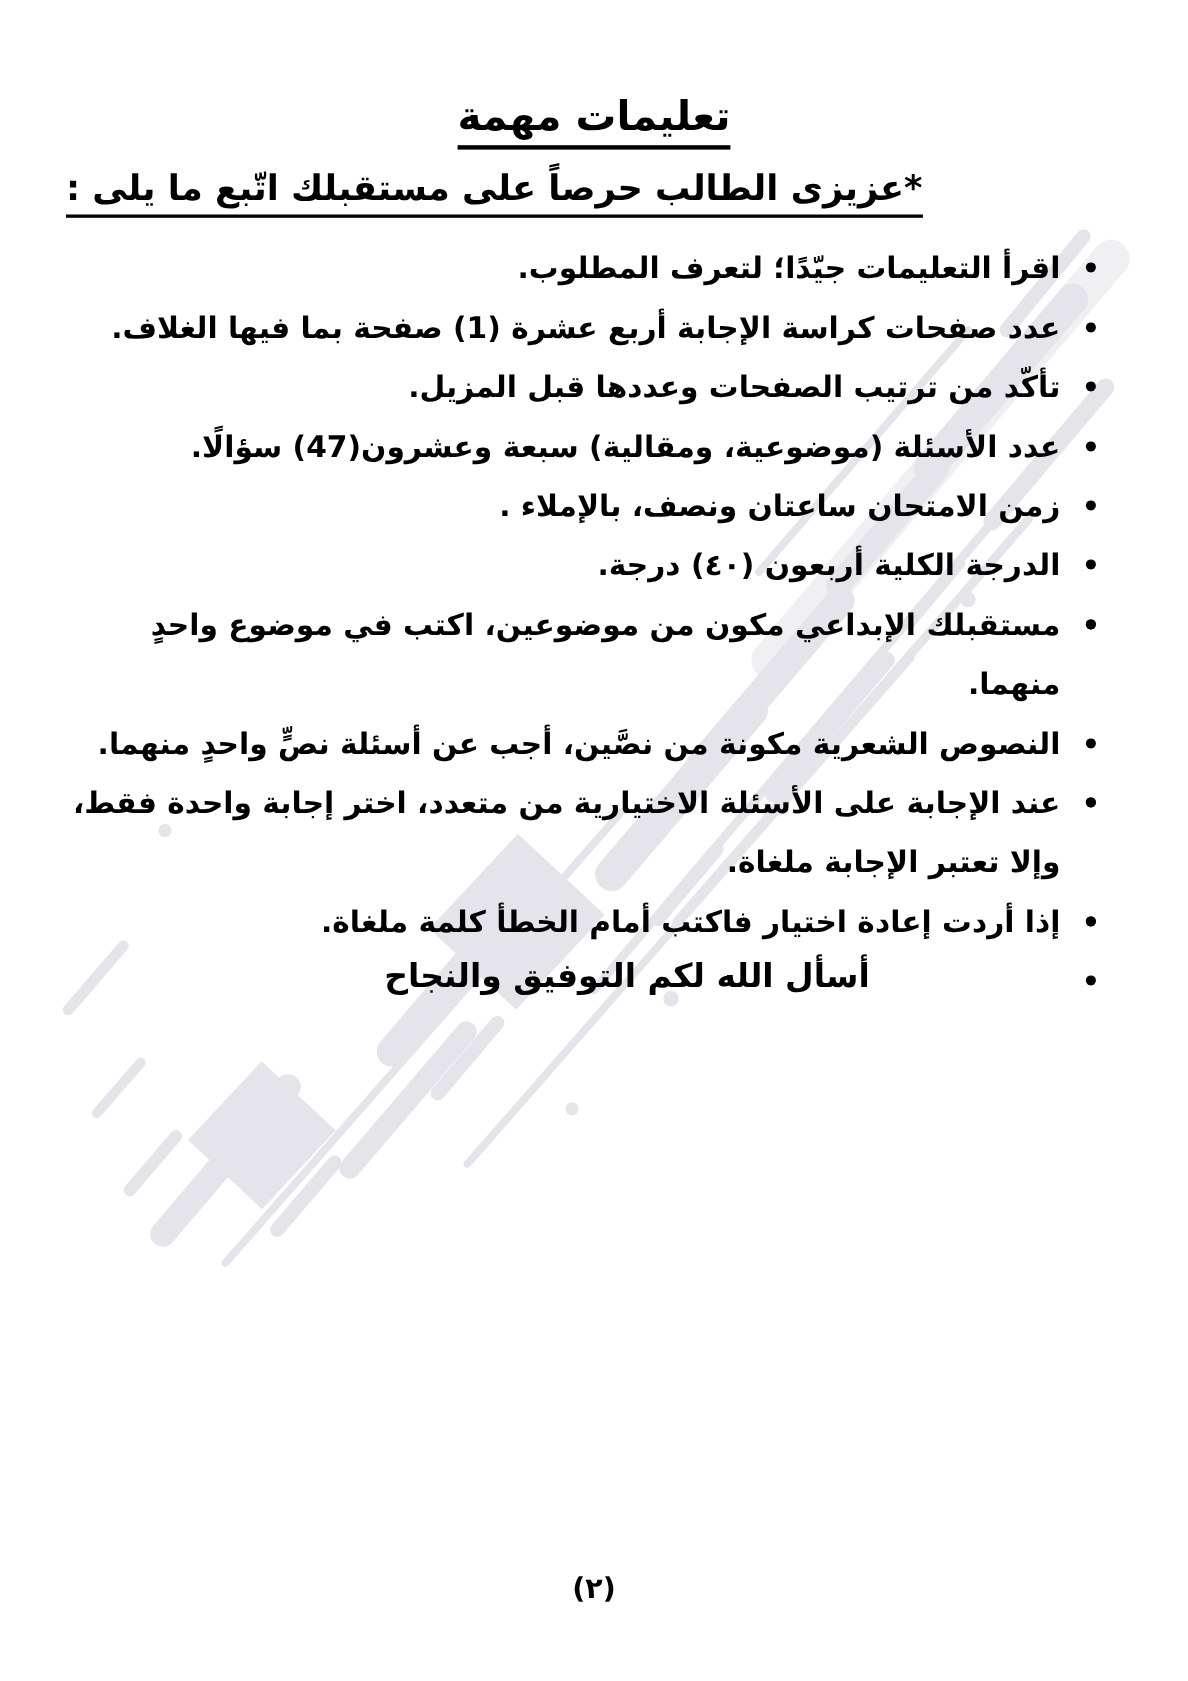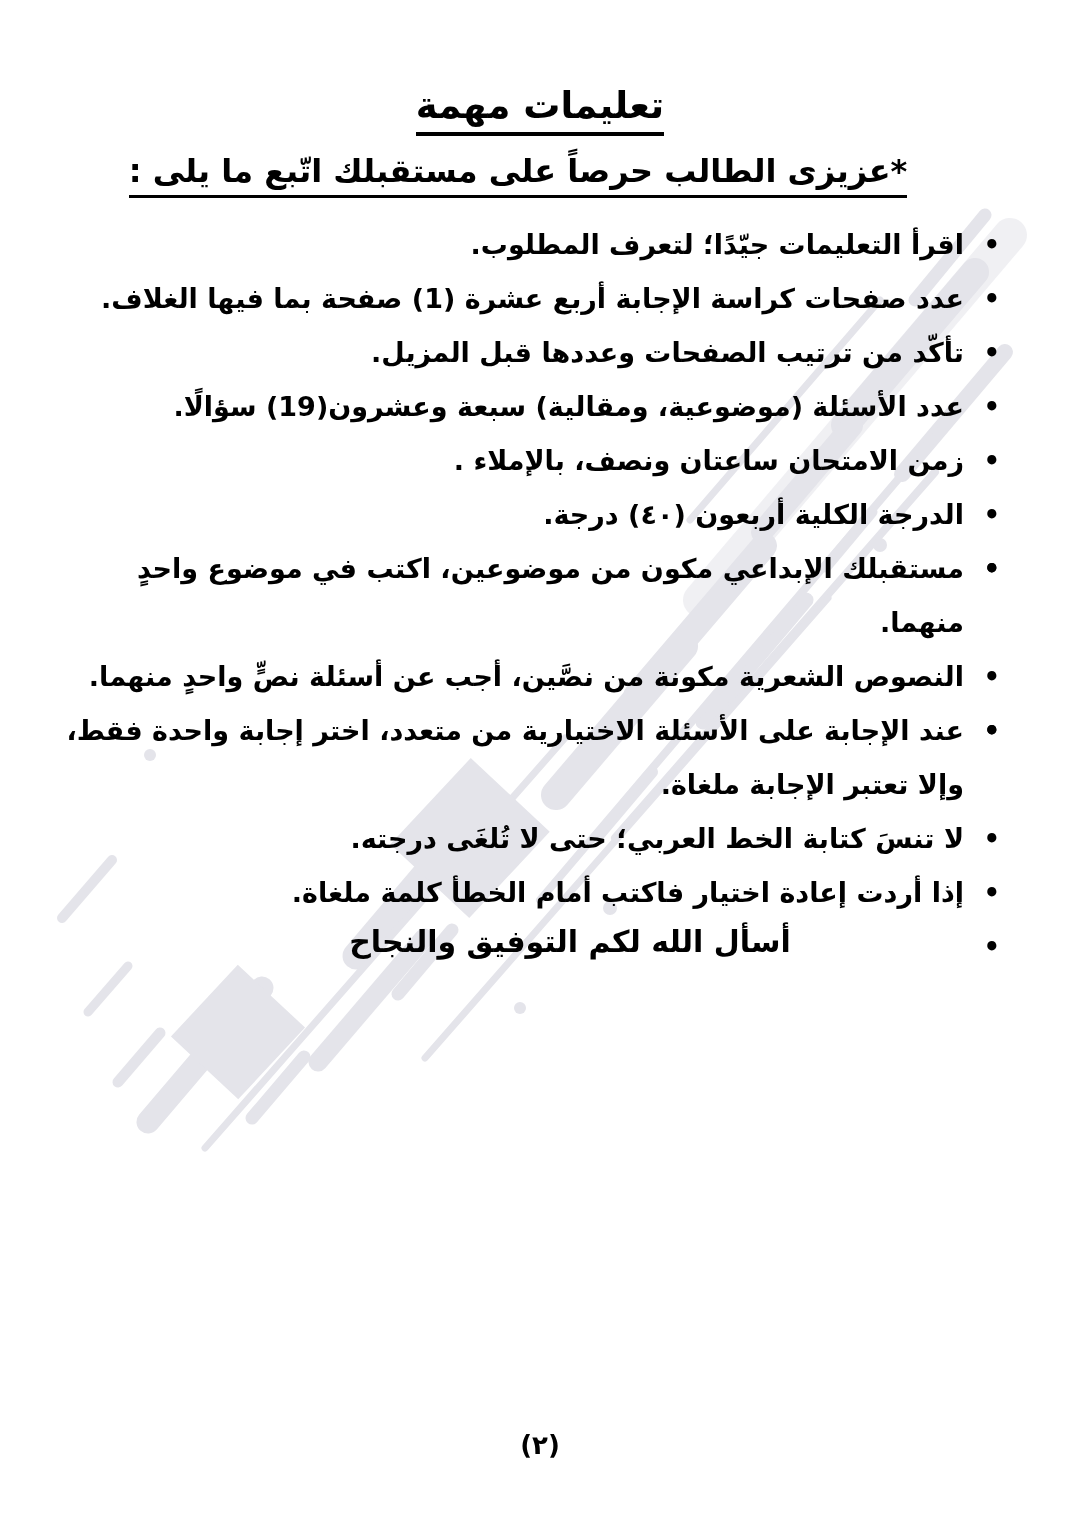--- a/index.html
+++ b/index.html
@@ -24,21 +24,21 @@
   .title-wrap { text-align: center; padding-top: 84px; }
   .title {
     display: inline-block;
     font-size: 37px;
     font-weight: 700;
     letter-spacing: 1px;
     border-bottom: 4px solid #000;
     padding-bottom: 5px;
   }
 
-  .subtitle-wrap { text-align: center; margin: 16px 104px 4px 60px; }
+  .subtitle-wrap { text-align: left; margin: 16px 104px 4px 60px; }
   .subtitle {
     display: inline-block;
     font-size: 32px;
     font-weight: 700;
     border-bottom: 3px solid #000;
     padding-bottom: 5px;
   }
 
   ul.instructions {
     list-style: none;
@@ -135,21 +135,21 @@
       <li class="inst">
         <span class="bullet">•</span>
         <span>عدد صفحات كراسة الإجابة أربع عشرة (1) صفحة بما فيها الغلاف.</span>
       </li>
       <li class="inst">
         <span class="bullet">•</span>
         <span>تأكّد من ترتيب الصفحات وعددها قبل المزيل.</span>
       </li>
       <li class="inst">
         <span class="bullet">•</span>
-        <span>عدد الأسئلة (موضوعية، ومقالية) سبعة وعشرون(19) سؤالًا.</span>
+        <span>عدد الأسئلة (موضوعية، ومقالية) سبعة وعشرون(47) سؤالًا.</span>
       </li>
       <li class="inst">
         <span class="bullet">•</span>
         <span>زمن الامتحان ساعتان ونصف، بالإملاء .</span>
       </li>
       <li class="inst">
         <span class="bullet">•</span>
         <span>الدرجة الكلية أربعون (٤٠) درجة.</span>
       </li>
       <li class="inst">
@@ -165,21 +165,20 @@
       </li>
       <li class="inst">
         <span class="bullet">•</span>
       </li>
       <li class="inst">
         <span class="bullet">•</span>
         <span>عند الإجابة على الأسئلة الاختيارية من متعدد، اختر إجابة واحدة فقط، وإلا تعتبر الإجابة ملغاة.</span>
       </li>
       <li class="inst">
         <span class="bullet">•</span>
-        <span>لا تنسَ كتابة الخط العربي؛ حتى لا تُلغَى درجته.</span>
       </li>
       <li class="inst">
         <span class="bullet">•</span>
         <span>إذا أردت إعادة اختيار فاكتب أمام الخطأ كلمة ملغاة.</span>
       </li>
       <li class="inst">
         <span class="bullet">•</span>
       </li>
     </ul>
 

